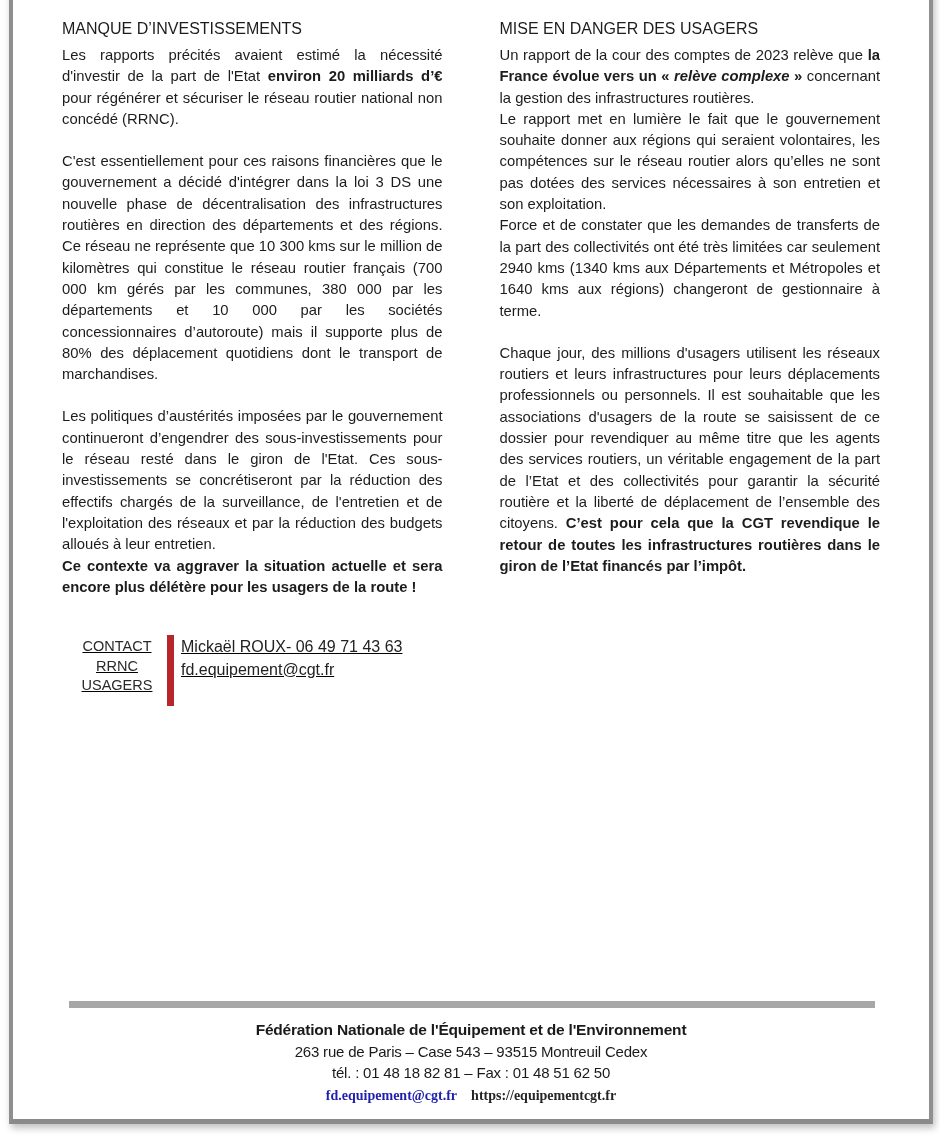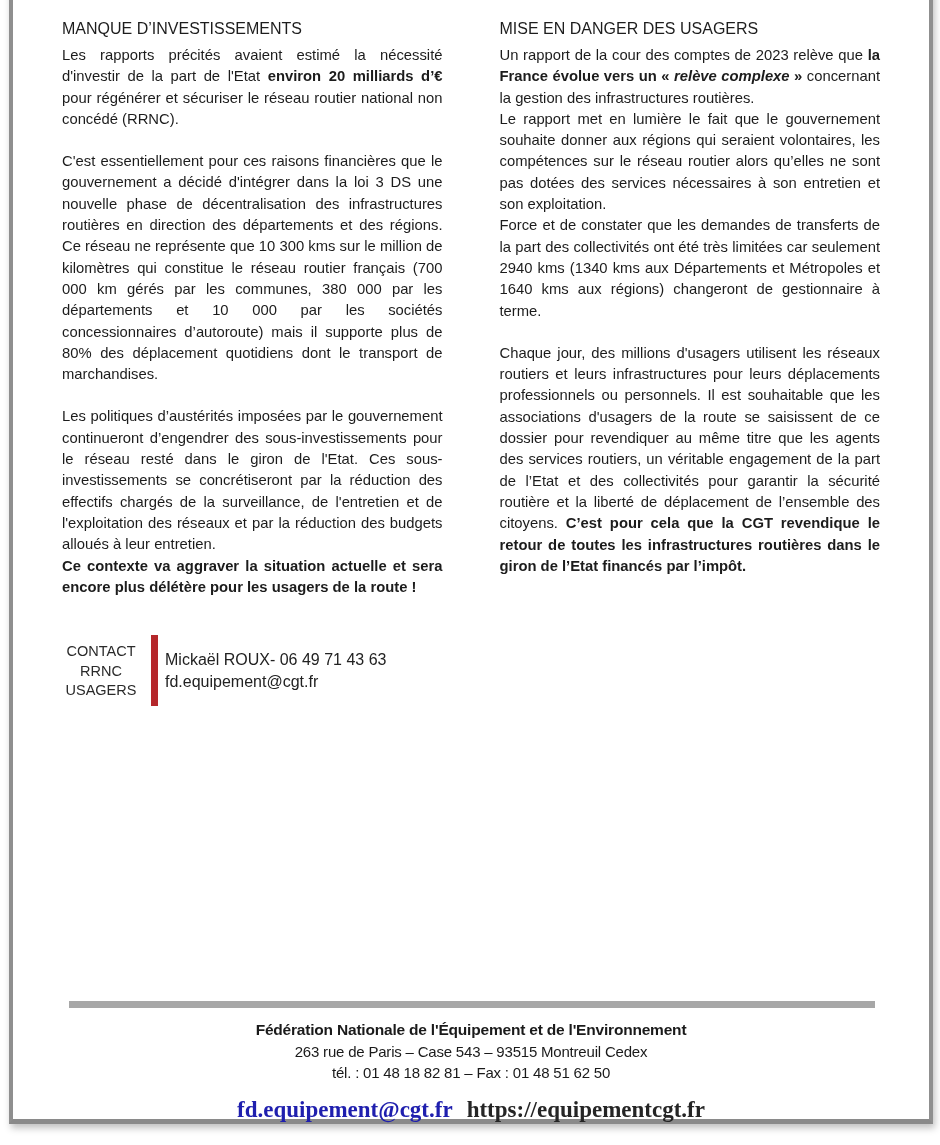--- a/index.html
+++ b/index.html
@@ -54,23 +54,24 @@
     text-align: justify;
     margin: 0 0 21px 0;
   }
   .para.tight { margin-bottom: 0; }
   .para .b { font-weight: 700; }
   .para .i { font-style: italic; }
   
   .contact {
     position: absolute;
     top: 659px;
-    left: 40px;
+    left: 56px;
     display: flex;
-    align-items: center;
+    align-items: flex-start;
+    text-decoration: underline;
   }
   .contact-label {
     width: 96px;
     text-align: center;
     font-size: 14.5px;
     line-height: 19.5px;
     color: #2a2a2a;
     padding-top: 2px;
   }
   .contact-bar {
@@ -109,23 +110,23 @@
     font-weight: 700;
     letter-spacing: -0.2px;
     margin-top: 8px;
   }
   .footer-line {
     font-size: 15px;
     line-height: 21px;
     letter-spacing: -0.2px;
   }
   .footer-links {
-    margin-top: 15px;
+    margin-top: 1px;
     font-family: "Liberation Serif", serif;
-    font-size: 23px;
+    font-size: 14px;
     line-height: 24px;
     font-weight: 700;
   }
   .footer-links a { text-decoration: none; cursor: pointer; }
   .email-link { color: #1f1fae; margin-right: 14px; }
   .website-link { color: #252525; }
 </style>
 </head>
 <body>
 

